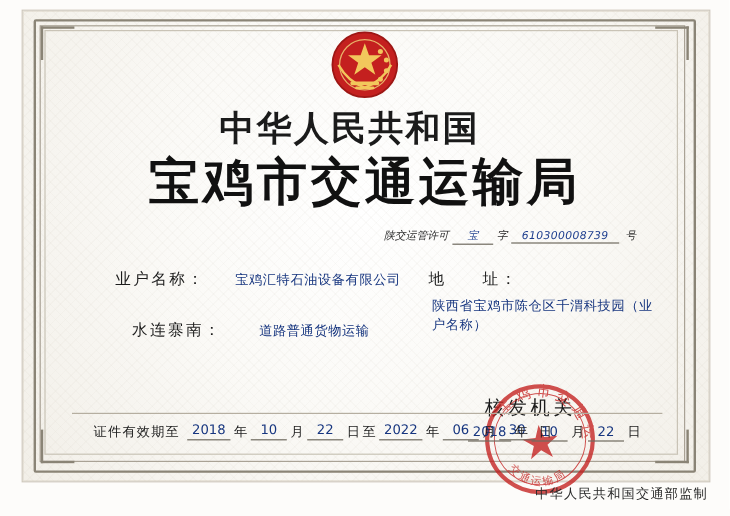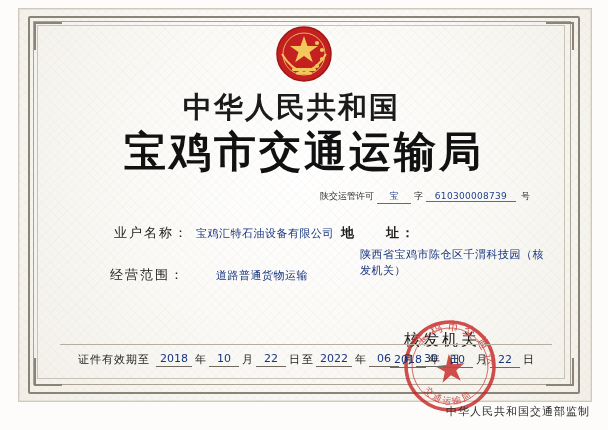--- a/index.html
+++ b/index.html
@@ -121,20 +121,21 @@
   .serial-row {
     position: absolute;
     left: 320px;
     top: 190px;
     width: 230px;
     display: flex;
     align-items: baseline;
     font-size: 9px;
     color: #2b2b2b;
     white-space: nowrap;
+    font-style: italic;
   }
   .serial-row .lbl { font-size: 9px; }
   .serial-row .seg {
     border-bottom: 1px solid #6f6a5f;
     margin: 0 3px;
     padding: 0 4px;
     text-align: center;
     font-size: 9px;
     color: #1f3f8f;
   }
@@ -151,23 +152,23 @@
     color: #1c1c1c;
   }
   .field-value {
     position: absolute;
     font-family: "DejaVu Sans", "Liberation Sans", sans-serif;
     font-size: 11px;
     color: #16357f;
     letter-spacing: 0.5px;
   }
 
-  .lbl-name   { left: 114px; top: 224px; }
+  .lbl-name   { left: 96px; top: 224px; }
   .val-name   { left: 196px; top: 226px; }
-  .lbl-addr   { left: 341px; top: 224px; font-weight: bold; }
+  .lbl-addr   { left: 357px; top: 224px; }
   .val-addr   { left: 360px; top: 247px; width: 190px; line-height: 16px; }
   .lbl-scope  { left: 110px; top: 266px; }
   .val-scope  { left: 196px; top: 268px; margin-left: 20px; }
 
   
   .auth-label {
     position: absolute;
     left: 404px;
     top: 330px;
     font-family: "DejaVu Serif", "Liberation Serif", serif;
@@ -299,23 +300,23 @@
     <span class="seg zi">宝</span>
     <span class="lbl">字</span>
     <span class="seg num">610300008739</span>
     <span class="tail">号</span>
   </div>
 
   <div class="field-label lbl-name">业户名称：</div>
   <div class="field-value val-name">宝鸡汇特石油设备有限公司</div>
 
   <div class="field-label lbl-addr">地　　址：</div>
-  <div class="field-value val-addr">陕西省宝鸡市陈仓区千渭科技园（核发机关）</div>
-
-  <div class="field-label lbl-scope">经营范围：</div>
+  <div class="field-value val-addr">陕西省宝鸡市陈仓区千渭科技园（业户名称）</div>
+
+  <div class="field-label lbl-scope">水连寨南：</div>
   <div class="field-value val-scope">道路普通货物运输</div>
 
   <div class="auth-label">核发机关</div>
 
   <div class="seal">
     <svg width="104" height="104" viewBox="0 0 104 104">
       <circle cx="52" cy="52" r="44" fill="none" stroke="#c4201f" stroke-width="3.5"></circle>
       <circle cx="52" cy="52" r="38" fill="none" stroke="#c4201f" stroke-width="0.8"></circle>
       <polygon points="52,40 55.6,50.6 66.8,50.6 57.7,57.2 61.2,67.8 52,61.3 42.8,67.8 46.3,57.2 37.2,50.6 48.4,50.6" fill="#c4201f"></polygon>
       <path id="sealTop" d="M16,52 a36,36 0 0 1 72,0" fill="none"></path>

